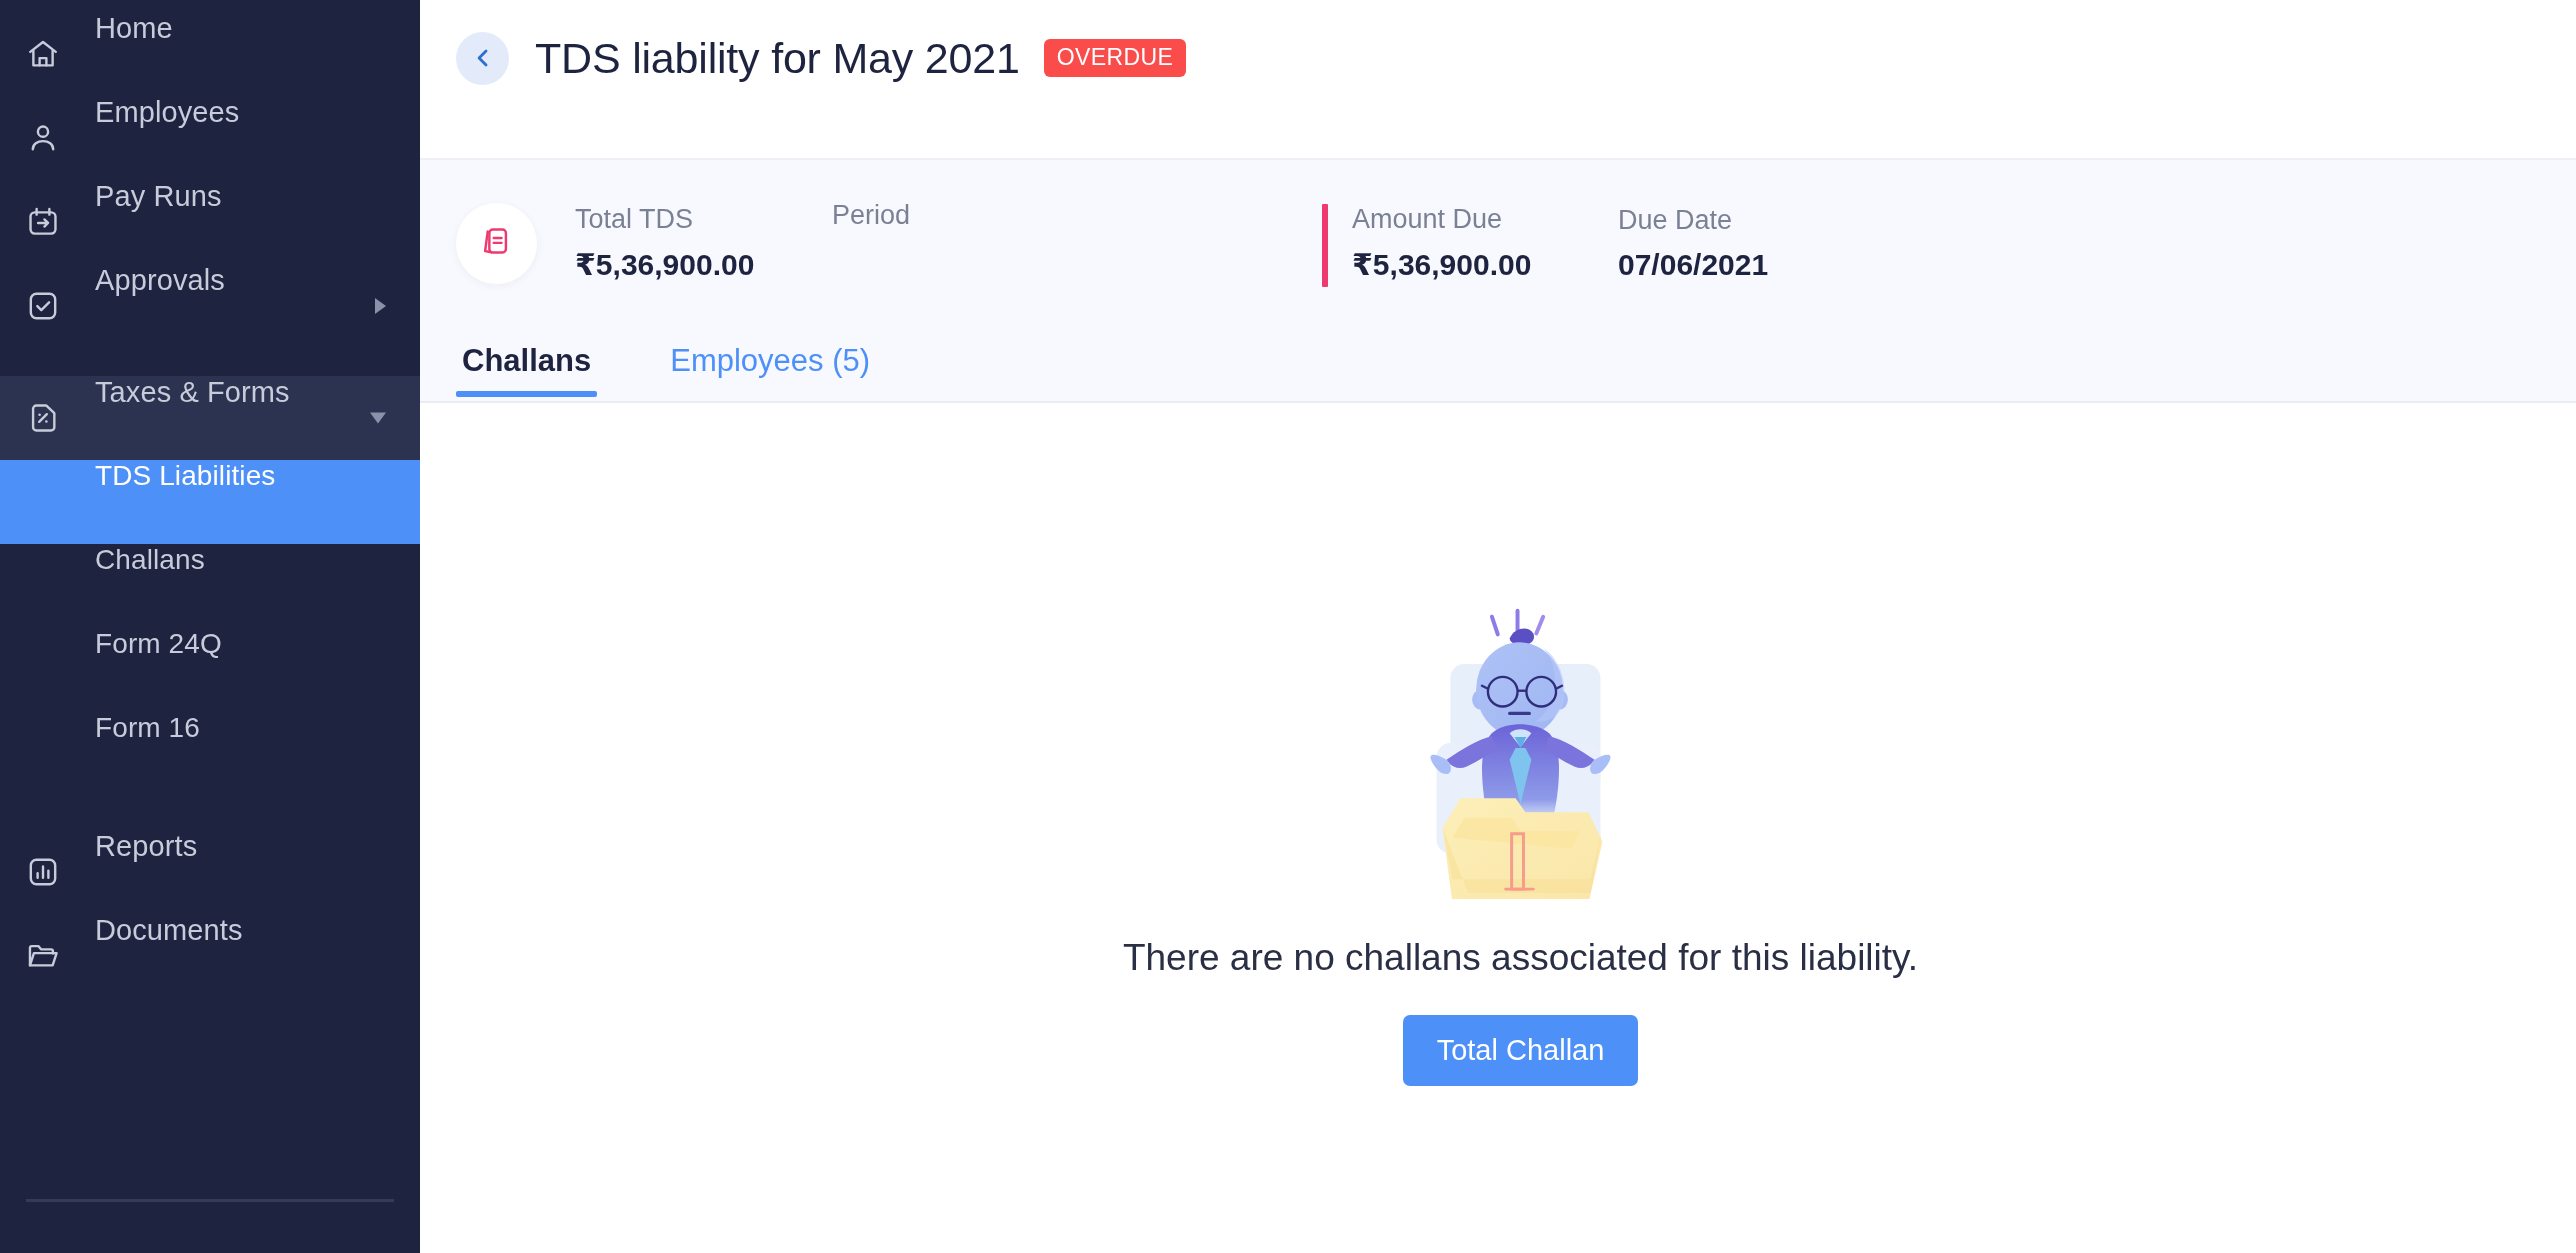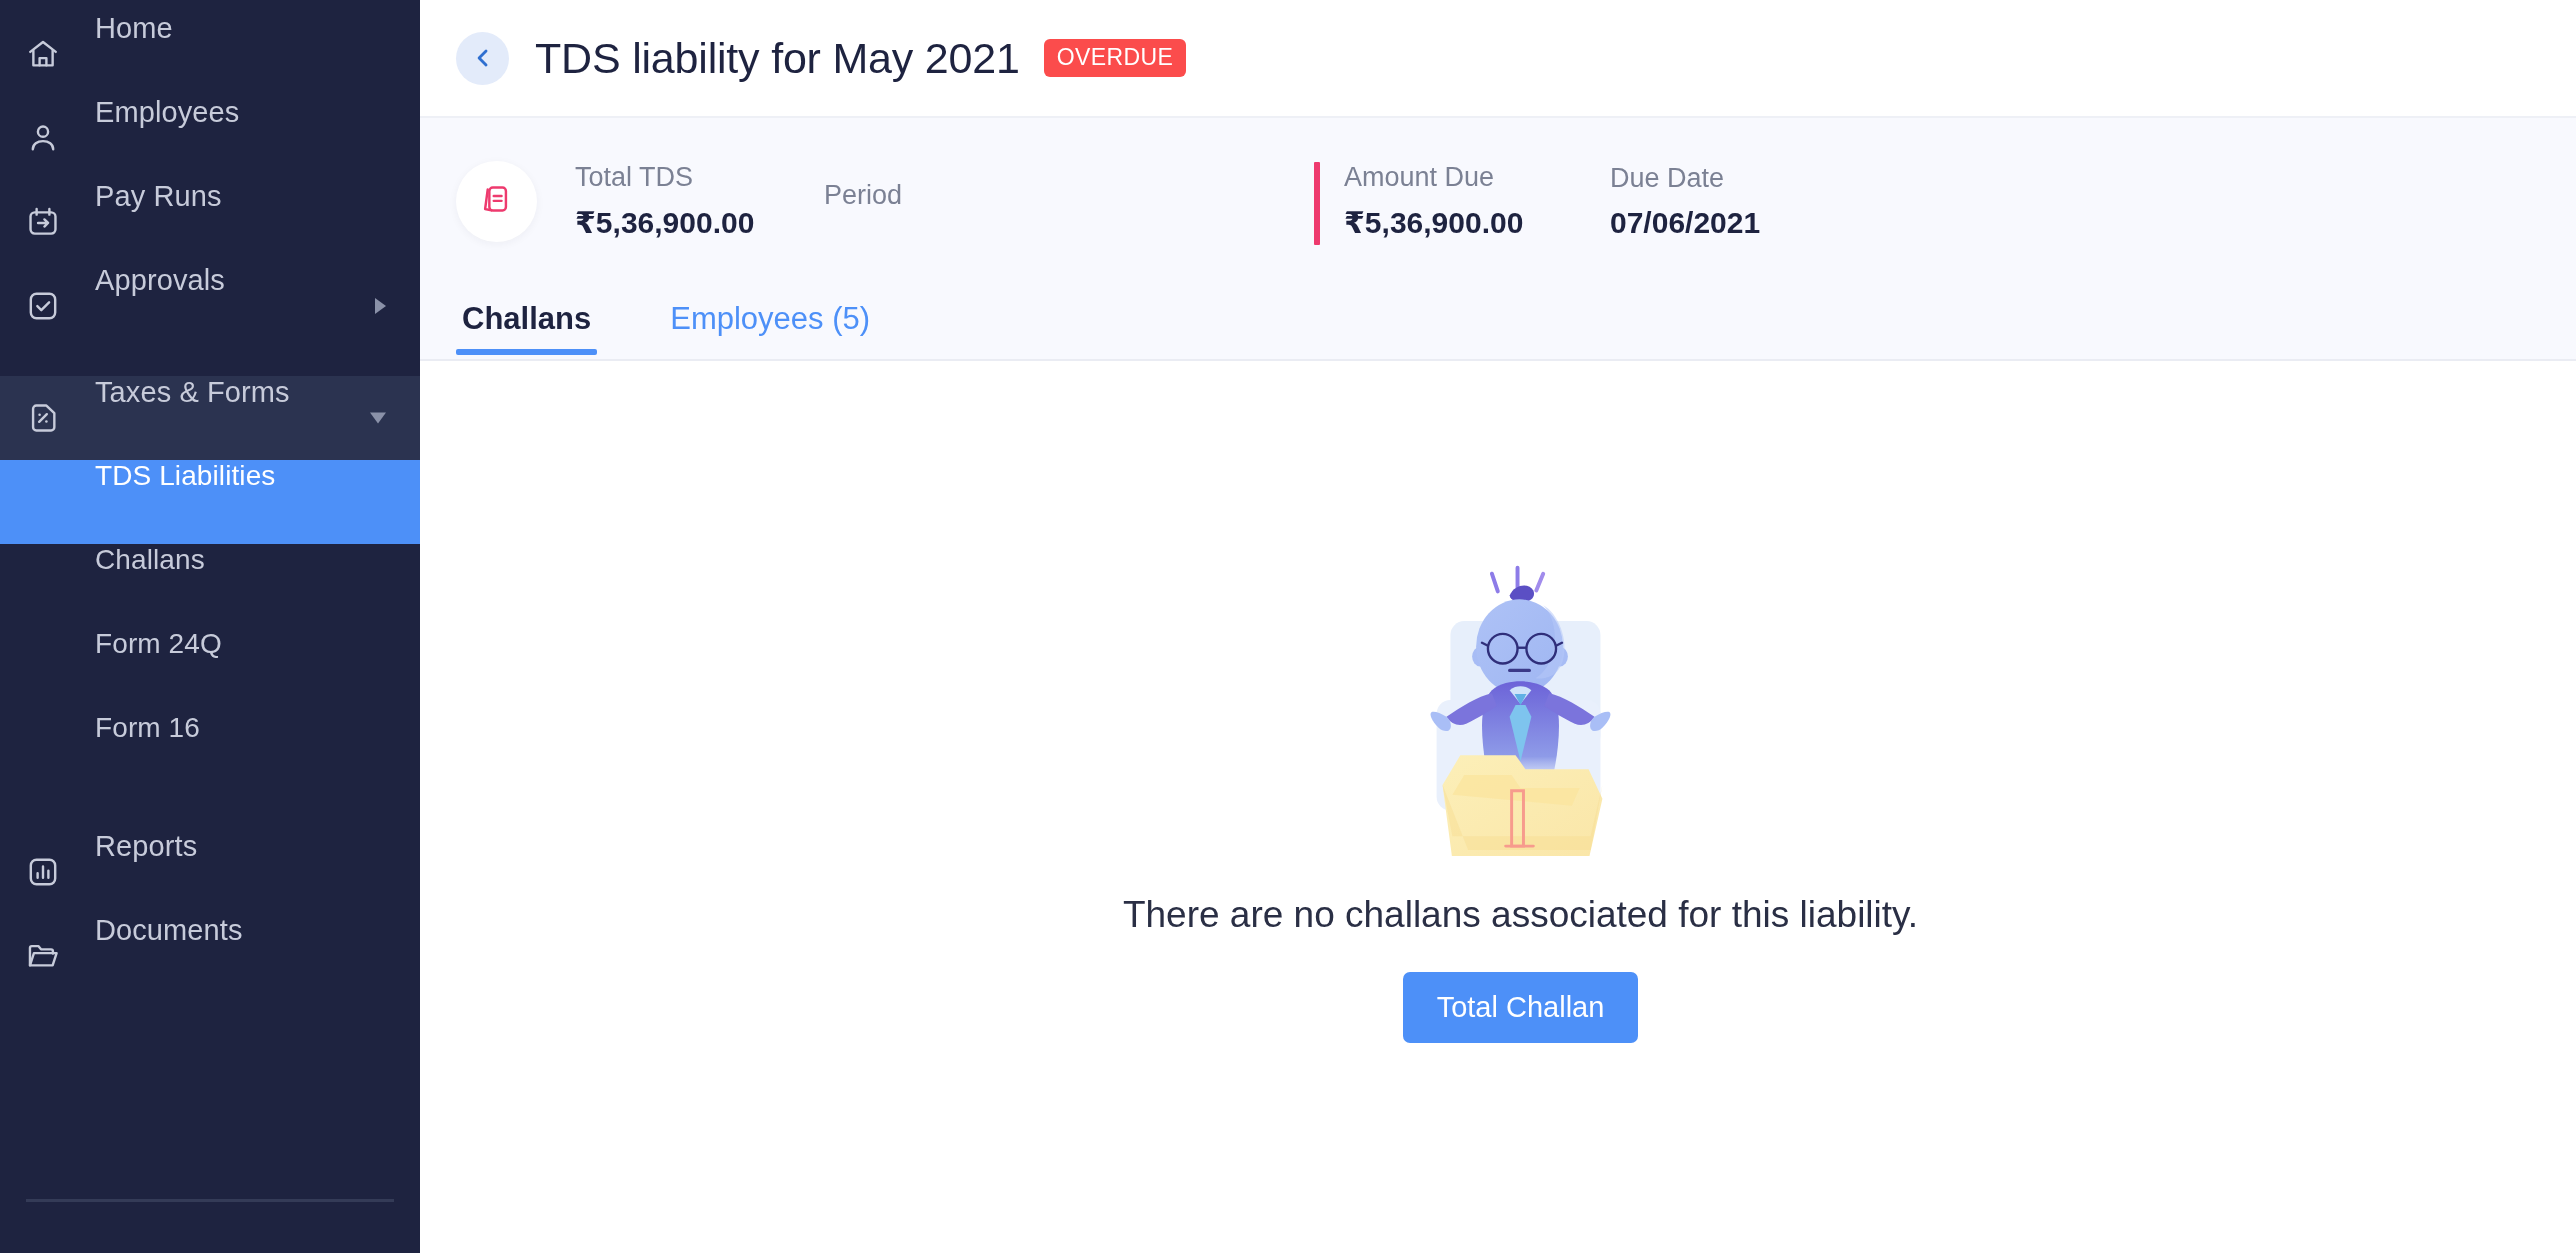--- a/index.html
+++ b/index.html
@@ -97,20 +97,21 @@
 
   
   .main {
     flex: 1;
     height: 1103px;
     background: #ffffff;
     display: flex;
     flex-direction: column;
     position: relative;
     min-width: 0;
+    gap: 42px;
   }
 
   .page-header {
     height: 116px;
     background: #ffffff;
     display: flex;
     align-items: center;
     padding-left: 36px;
     flex: 0 0 116px;
   }
@@ -190,21 +191,21 @@
     white-space: nowrap;
   }
   .info-cell .val {
     font-size: 30px;
     color: #1E2340;
     font-weight: bold;
     white-space: nowrap;
   }
 
   .cell-total   { margin-left: 38px; width: 249px; }
-  .cell-period  { margin-left: 0px;  width: 490px; }
+  .cell-period  { margin-left: 8px;  width: 490px; justify-content: space-between; }
   .cell-due     { margin-left: 0px;  width: 296px; padding-left: 30px; }
   .cell-duedate { margin-left: 0px;  width: 296px; }
 
   .pink-rule {
     position: absolute;
     left: 0; top: 4px;
     width: 6px;
     height: 83px;
     background: #EE3A6E;
     border-radius: 1px;

